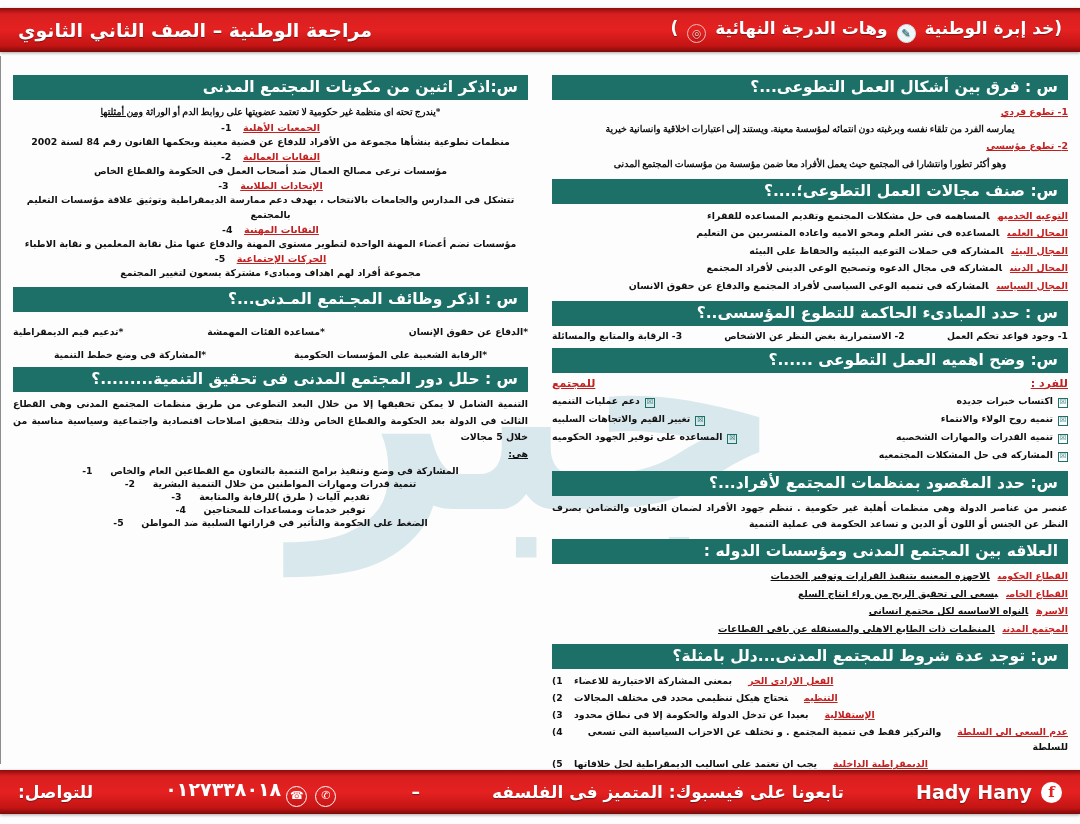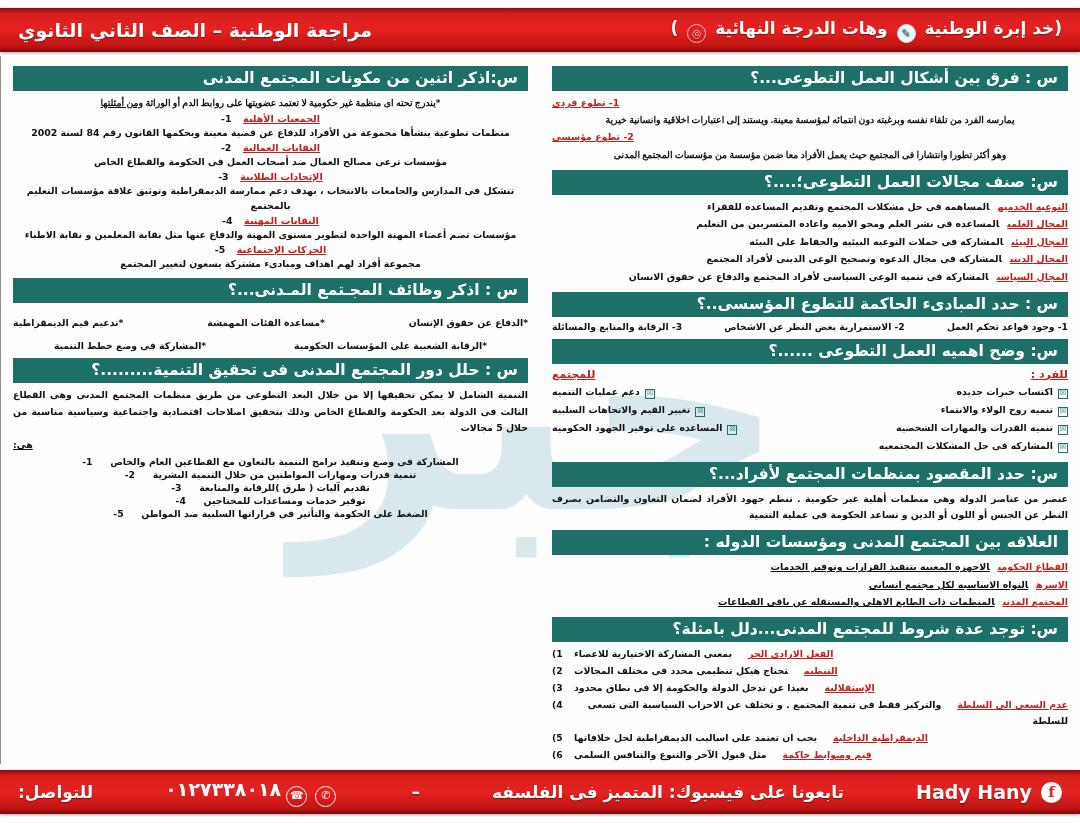--- a/index.html
+++ b/index.html
@@ -49,37 +49,37 @@
   }
   .wa-ico,.ph-ico{
     display:inline-block;width:19px;height:19px;border-radius:50%;
     border:1.6px solid #ffffff;color:#fff;font-size:11px;line-height:17px;text-align:center;
     vertical-align:-3px;margin-right:3px;
   }
   .phone-num{font-size:19px;font-weight:bold;letter-spacing:1px;}
 
   
   .cols{position:absolute;top:56px;bottom:60px;left:0;right:0;z-index:3;display:flex;}
-  .col{box-sizing:border-box;padding:3px 12px 0 12px;}
+  .col{box-sizing:border-box;padding:12px 12px 0 12px;}
   .col.right{width:540px;}
   .col.left{width:540px;border-left:1.6px solid #8d8d8d;}
 
   
   .qh{
     background:#1d7068;color:#ffffff;
     font-size:15.5px;font-weight:bold;
     padding:3px 10px 4px 10px;margin:7px 0 4px 0;
     text-align:right;white-space:nowrap;overflow:hidden;
     display:inline-block;max-width:100%;box-sizing:border-box;
     font-family:"DejaVu Sans","Liberation Sans",sans-serif;
   }
   .qh.block{display:block;}
 
   
-  .txt{font-size:9.4px;font-weight:bold;color:#111;line-height:1.72;text-align:left;margin:1px 0;}
+  .txt{font-size:9.4px;font-weight:bold;color:#111;line-height:1.72;text-align:right;margin:1px 0;}
   .txt.c{text-align:center;font-family:Liberation Serif, serif;}
   .txt.j{text-align:justify;text-align-last:right;}
   .u{text-decoration:underline;}
   .red{color:#c32020;text-decoration:underline;}
   .numrow{display:flex;justify-content:center;align-items:baseline;gap:8px;margin-top:2px;}
   .numrow .nm{font-size:9.4px;font-weight:bold;color:#111;min-width:14px;text-align:left;}
   .numrow .lbl{font-size:9.6px;font-weight:bold;color:#c32020;text-decoration:underline;}
   .desc{font-size:9.4px;font-weight:bold;color:#111;text-align:center;margin:1px 0 2px 0;line-height:1.6;}
 
   
@@ -209,20 +209,23 @@
         <div class="qh block">س: حدد المقصود بمنظمات المجتمع لأفراد...؟</div>
         <div class="txt j">عنصر من عناصر الدولة وهى منظمات أهلية غير حكومية . تنظم جهود الأفراد لضمان التعاون والتضامن بصرف النظر عن الجنس أو اللون أو الدين  و تساعد الحكومة فى عملية التنمية</div>
       </div>
 
       <div>
         <div class="qh block">العلاقه بين المجتمع المدنى ومؤسسات الدوله :</div>
         <div class="defrow und">
           <span class="k">القطاع الحكومى</span><span>الاجهزه المعنيه بتنفيذ القرارات وتوفير الخدمات</span>
         </div>
         <div class="defrow und">
+          <span class="k">القطاع الخاص</span><span>يسعى الى تحقيق الربح من وراء انتاج السلع</span>
+        </div>
+        <div class="defrow und">
           <span class="k">الاسره</span><span>النواه الاساسيه لكل مجتمع انسانى</span>
         </div>
         <div class="defrow und">
           <span class="k">المجتمع المدنى</span><span>المنظمات ذات الطابع الاهلى والمستقله عن باقى القطاعات</span>
         </div>
       </div>
 
       <div>
         <div class="qh block">س: توجد عدة شروط للمجتمع المدنى...دلل بامثلة؟</div>
         <ul class="ol">

